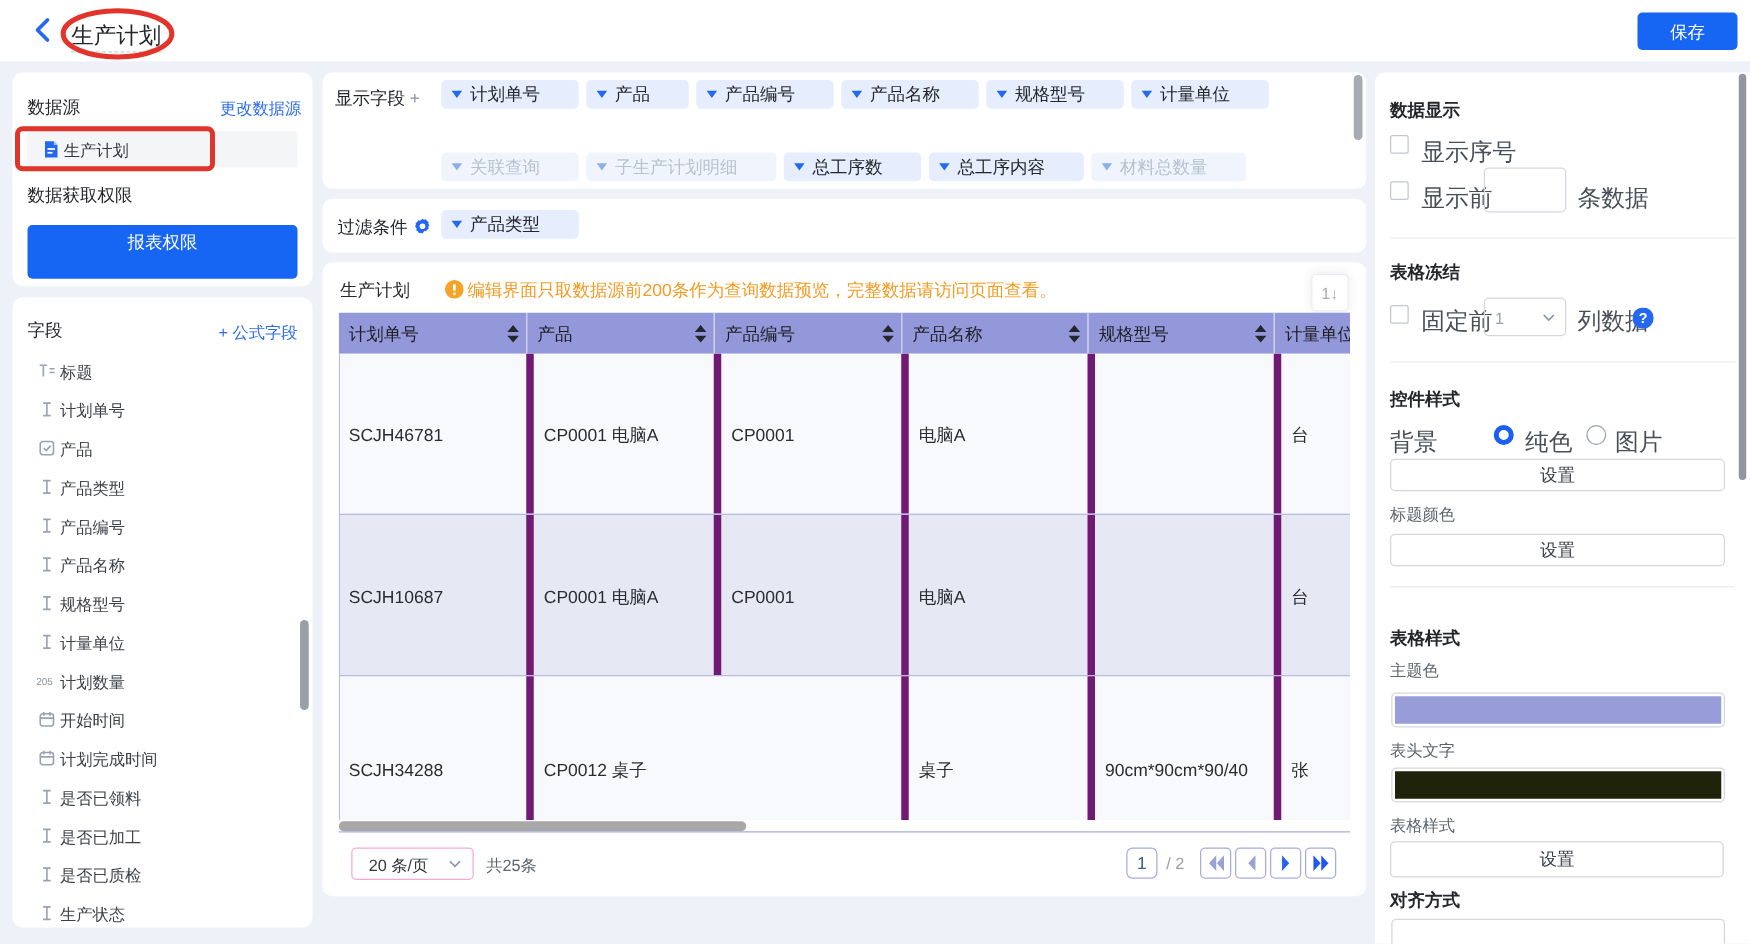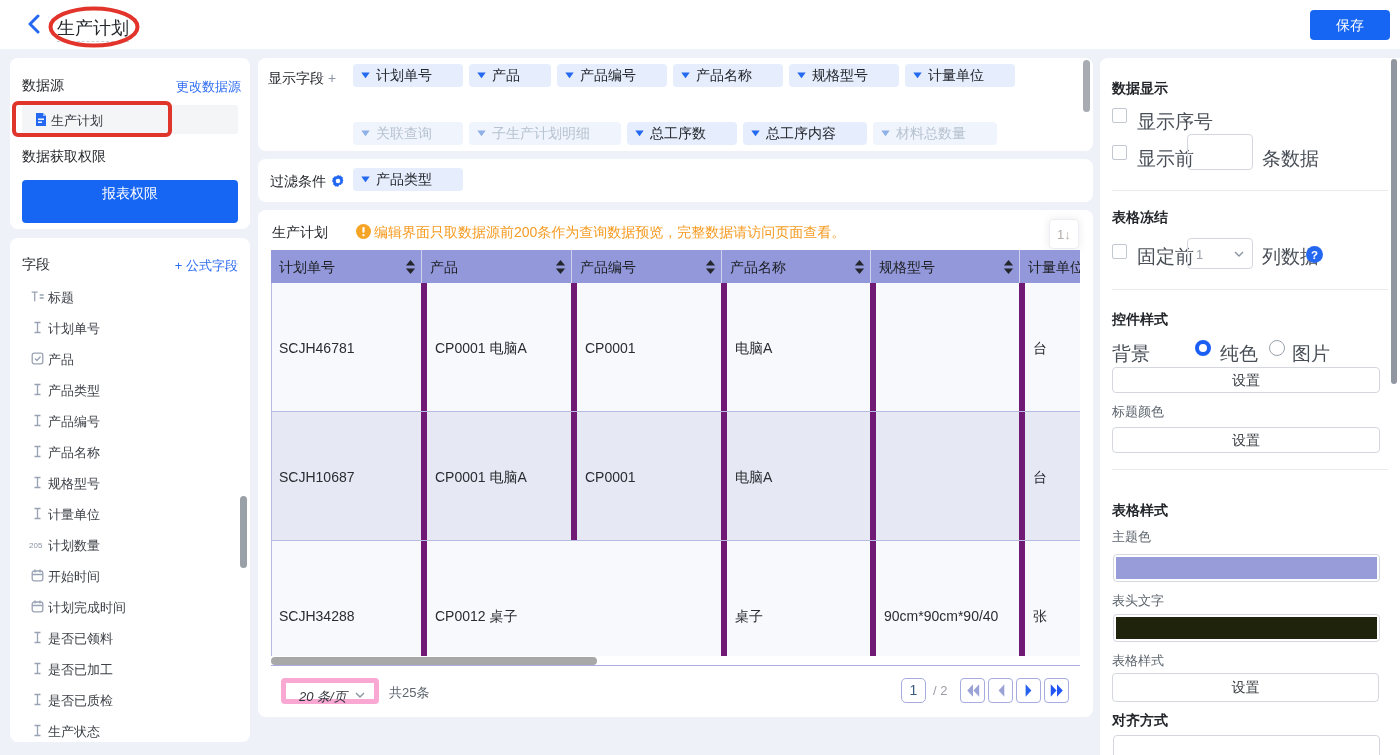--- a/index.html
+++ b/index.html
@@ -326,21 +326,21 @@
         </div>
         <div class="tc" style="left:748px;width:150px;">
           <span style="top:67px;">张</span>
         </div>
       </div>
       <div style="position:absolute;left:0;top:33px;width:1px;height:373px;background:#b7bbe2;"></div>
     </div>
   <div class="abs" style="left:13px;top:447px;width:326px;height:8px;background:#a8a8a8;border-radius:4px;"></div>
   <div class="abs" style="left:13px;top:455px;width:809px;height:1px;background:#a9ade0;"></div>
   <div id="pager">
-      <div class="abs" style="left:23px;top:468px;width:98px;height:26px;border:5px solid #f9a8d4;border-radius:4px;font-style:italic;">
+      <div class="abs" style="left:23px;top:468px;width:98px;height:26px;border:1px solid #f9a8d4;border-radius:4px;">
         <span style="position:absolute;left:13px;top:5px;font-size:13px;color:#33373d;">20 条/页</span>
         <svg style="position:absolute;right:9px;top:9px;" width="10" height="7" viewBox="0 0 10 7">
           <path d="M1 1l4 4 4-4" stroke="#8a94a2" stroke-width="1.4" fill="none"></path>
         </svg>
       </div>
       <div class="abs" style="left:131px;top:474px;font-size:13px;color:#5c646d;">共25条</div>
       <div class="abs" style="left:643px;top:468px;width:25px;height:25px;border:1px solid #a6abe0;border-radius:5px;text-align:center;line-height:23px;font-size:14px;color:#3b5b81;">1</div>
       <div class="abs" style="left:675px;top:473px;font-size:13px;color:#9a9da3;">/ 2</div>
       <div class="abs" style="left: 702px; top: 468px; width: 25px; height: 25px; border: 1px solid rgb(166, 171, 224); border-radius: 4px;"><svg width="23" height="23" viewBox="0 0 24 24">
           <path d="M12.5 5.5l-6 6.5 6 6.5z" fill="#9aa2d6"></path>

